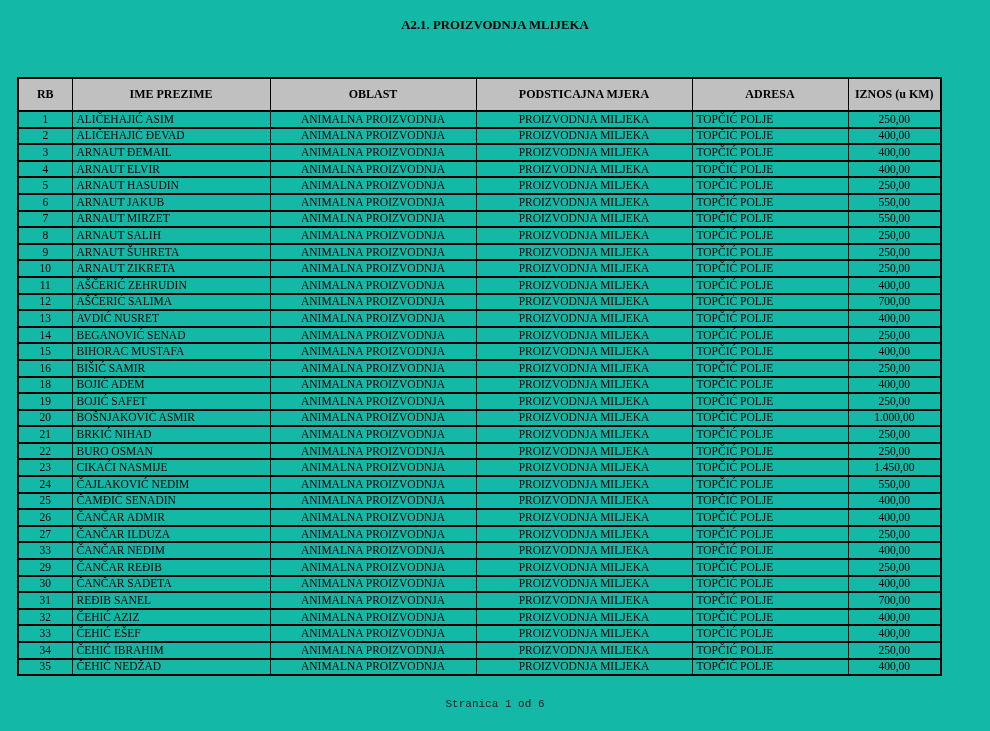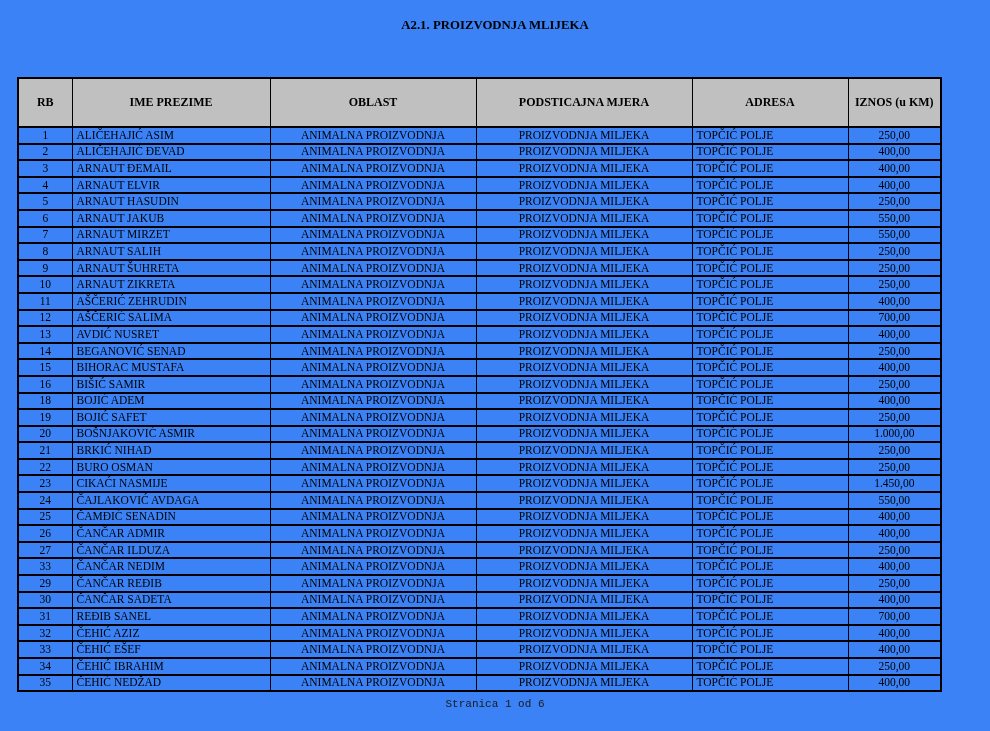--- a/index.html
+++ b/index.html
@@ -4,21 +4,21 @@
 <style>
   html, body {
     margin: 0;
     padding: 0;
     background: #ffffff;
   }
   .page {
     position: relative;
     width: 990px;
     height: 731px;
-    background: #3b82f6;
+    background: #14b8a6;
     font-family: "Liberation Serif", serif;
     color: #000000;
     overflow: hidden;
   }
   .title-block {
     position: absolute;
     top: 16px;
     left: 0;
     width: 990px;
     text-align: center;
@@ -43,21 +43,21 @@
     border-bottom: 2px solid #000000;
     overflow: hidden;
     white-space: nowrap;
   }
   table.listing th {
     background: #c0c0c0;
     font-weight: bold;
     font-size: 12px;
     height: 15px;
     text-align: center;
-    padding: 16px 2px;
+    padding: 8px 2px;
   }
   table.listing td {
     font-size: 11.5px;
     line-height: 13px;
     height: 14.6px;
     padding: 0 2px;
     text-align: center;
   }
   table.listing td.c-name,
   table.listing td.c-adresa {
@@ -281,21 +281,21 @@
         <tr>
           <td class="c-rb">23</td>
           <td class="c-name">CIKAĆI NASMIJE</td>
           <td class="c-oblast">ANIMALNA PROIZVODNJA</td>
           <td class="c-mjera">PROIZVODNJA MILJEKA</td>
           <td class="c-adresa">TOPČIĆ POLJE</td>
           <td class="c-iznos">1.450,00</td>
         </tr>
         <tr>
           <td class="c-rb">24</td>
-          <td class="c-name">ČAJLAKOVIĆ AVDAGA</td>
+          <td class="c-name">ČAJLAKOVIĆ NEDIM</td>
           <td class="c-oblast">ANIMALNA PROIZVODNJA</td>
           <td class="c-mjera">PROIZVODNJA MILJEKA</td>
           <td class="c-adresa">TOPČIĆ POLJE</td>
           <td class="c-iznos">550,00</td>
         </tr>
         <tr>
           <td class="c-rb">25</td>
           <td class="c-name">ČAMĐIĆ SENADIN</td>
           <td class="c-oblast">ANIMALNA PROIZVODNJA</td>
           <td class="c-mjera">PROIZVODNJA MILJEKA</td>

